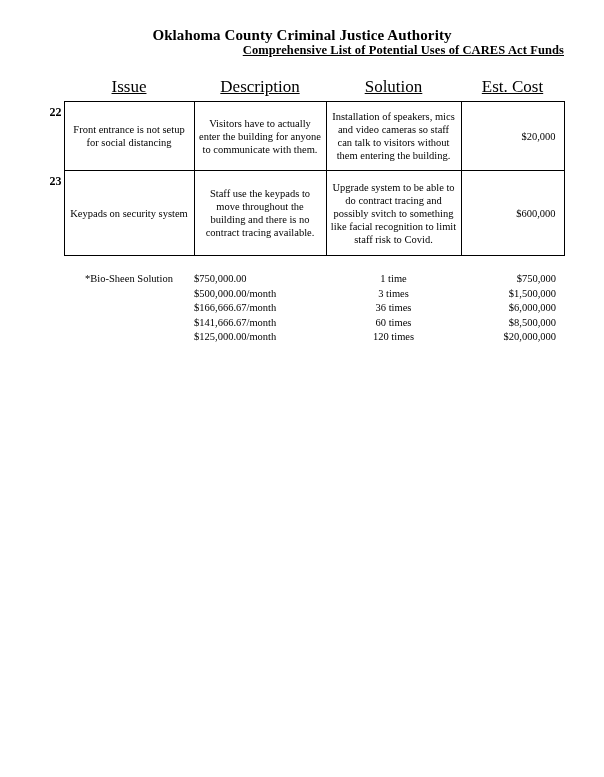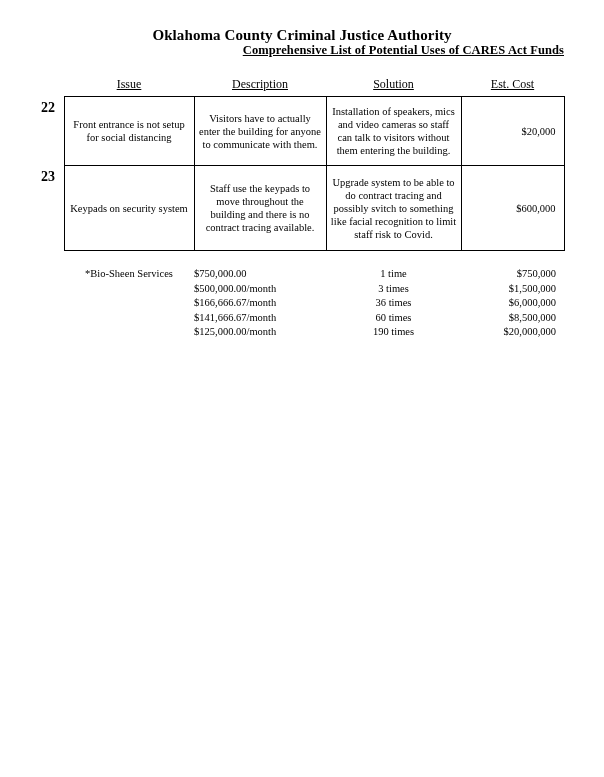--- a/index.html
+++ b/index.html
@@ -45,37 +45,37 @@
     table-layout: fixed;
   }
   table.main col.c-num   { width: 24px; }
   table.main col.c-issue { width: 130px; }
   table.main col.c-desc  { width: 132px; }
   table.main col.c-sol   { width: 135px; }
   table.main col.c-cost  { width: 103px; }
 
   th.head {
     font-weight: normal;
-    font-size: 12px;
+    font-size: 17px;
     text-align: center;
     padding-bottom: 4px;
     border: none;
     vertical-align: bottom;
   }
   th.head span.u {
     text-decoration: underline;
   }
   th.head.blank { border: none; }
 
   td.rownum {
     border: none;
-    font-size: 14px;
+    font-size: 12px;
     font-weight: bold;
     vertical-align: top;
-    text-align: left;
+    text-align: right;
     padding-right: 2px;
     padding-top: 3px;
   }
   td.cell {
     border: 1px solid #000000;
     font-size: 10.5px;
     line-height: 13px;
     text-align: center;
     vertical-align: middle;
     padding: 5px 4px;
@@ -160,21 +160,21 @@
     <colgroup>
       <col class="s-num">
         <col class="s-issue">
         <col class="s-desc">
         <col class="s-sol">
         <col class="s-cost">
     </colgroup>
     <tbody>
       <tr>
         <td></td>
-        <td class="lbl">*Bio-Sheen Services</td>
+        <td class="lbl">*Bio-Sheen Solution</td>
         <td class="amt">$750,000.00</td>
         <td class="tms">1 time</td>
         <td class="tot">$750,000</td>
       </tr>
       <tr>
         <td></td>
         <td class="lbl"></td>
         <td class="amt">$500,000.00/month</td>
         <td class="tms">3 times</td>
         <td class="tot">$1,500,000</td>
@@ -190,19 +190,19 @@
         <td></td>
         <td class="lbl"></td>
         <td class="amt">$141,666.67/month</td>
         <td class="tms">60 times</td>
         <td class="tot">$8,500,000</td>
       </tr>
       <tr>
         <td></td>
         <td class="lbl"></td>
         <td class="amt">$125,000.00/month</td>
-        <td class="tms">190 times</td>
+        <td class="tms">120 times</td>
         <td class="tot">$20,000,000</td>
       </tr>
     </tbody>
   </table>
 
 </div>
 
 </body></html>

